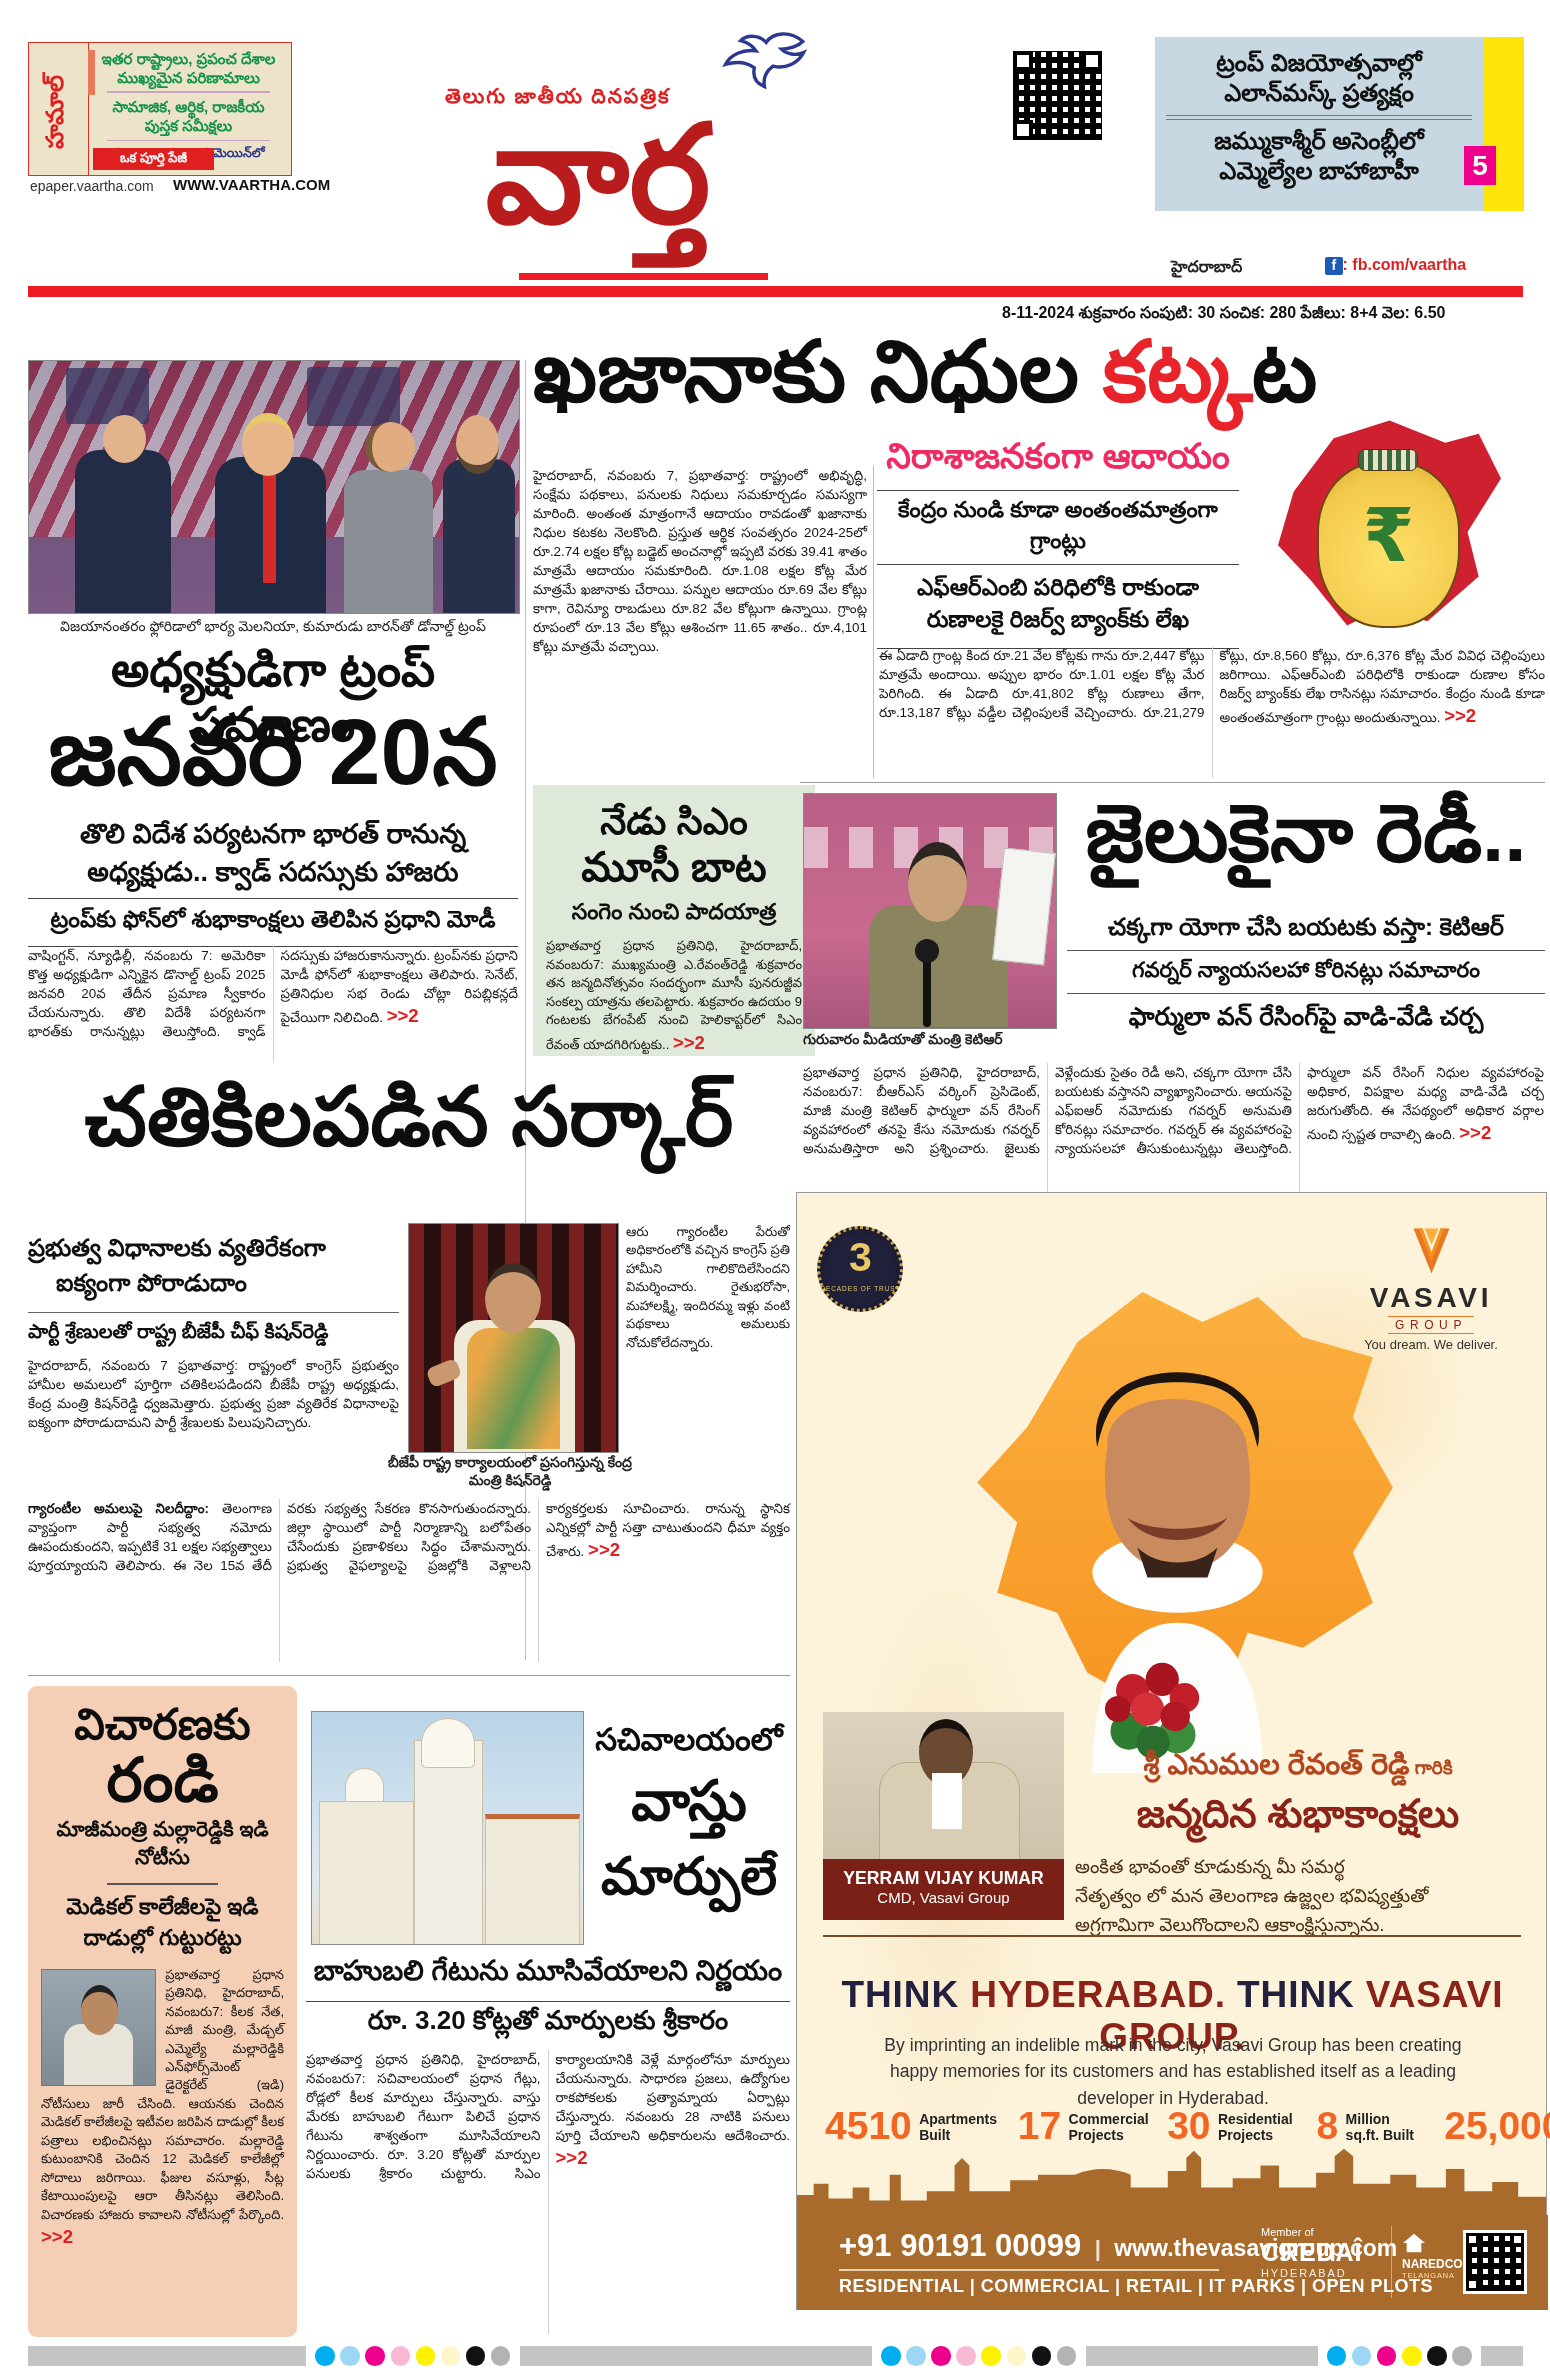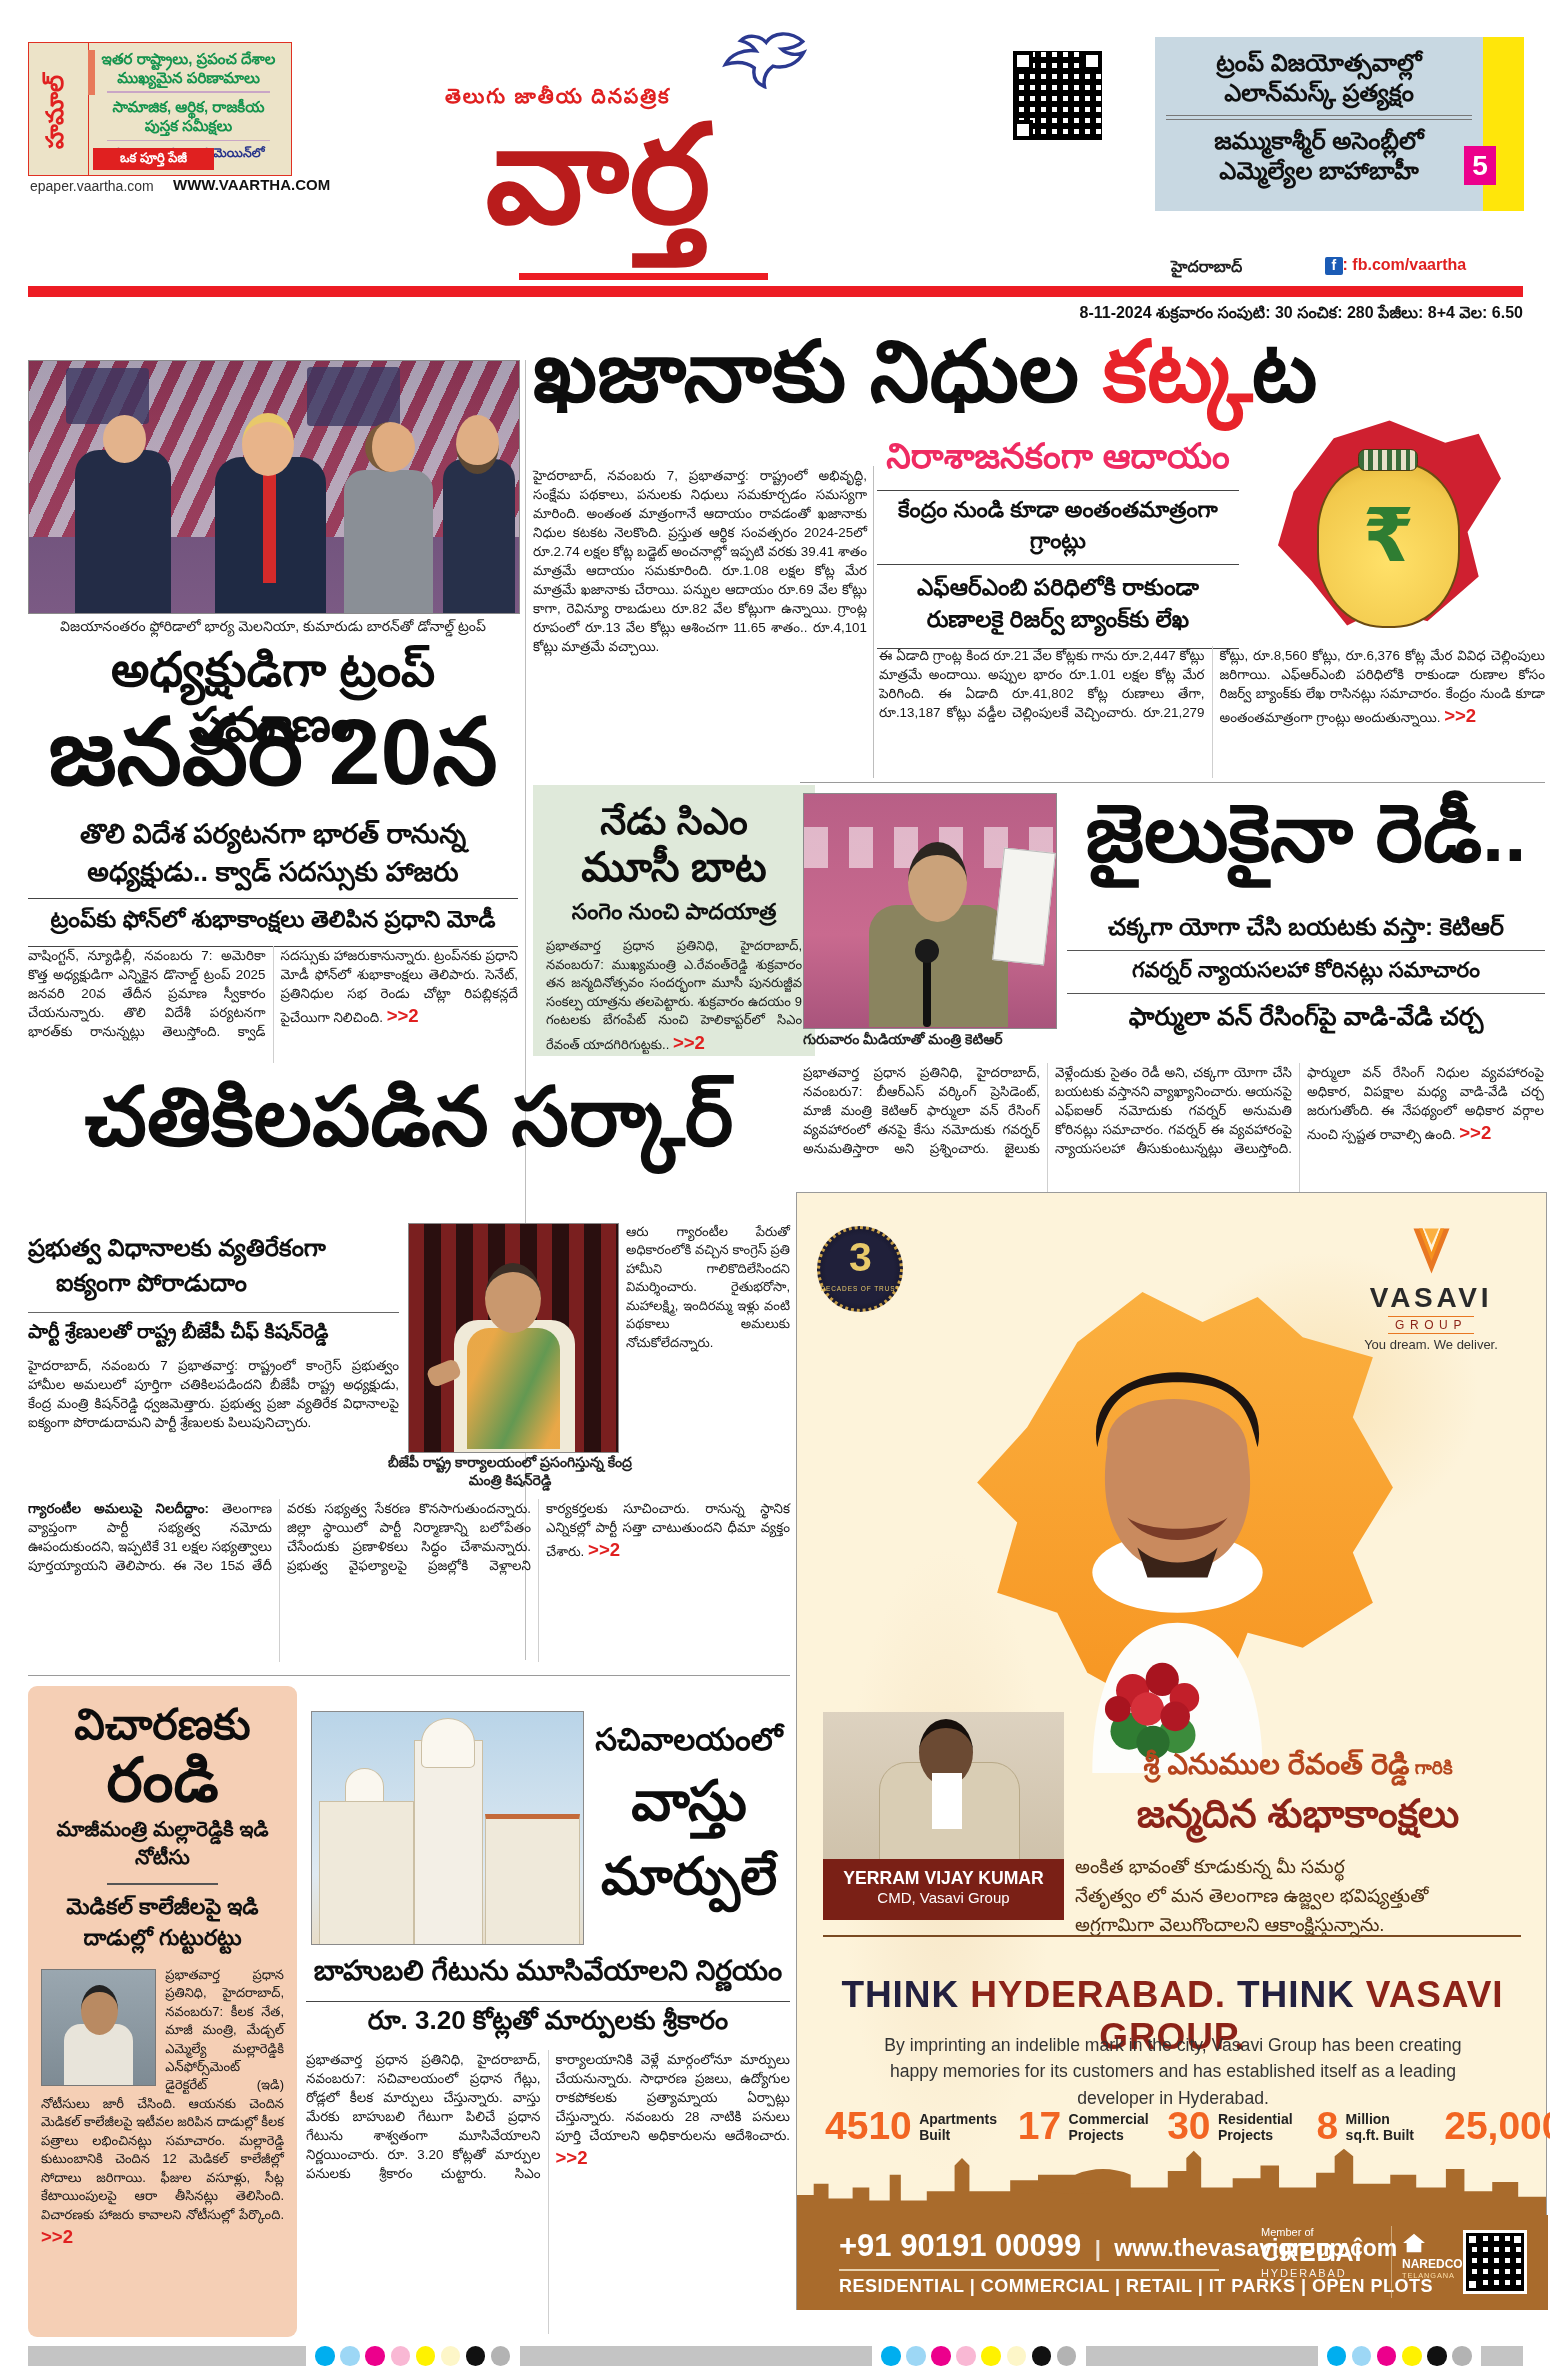--- a/index.html
+++ b/index.html
@@ -85,21 +85,21 @@
     <div class="bl" style="padding:0 52px 0 11px;">జమ్ముకాశ్మీర్ అసెంబ్లీలో ఎమ్మెల్యేల బాహాబాహీ</div>
     <div class="abs" style="right:0;top:0;width:41px;height:174px;background:#ffe60a;"></div>
     <div class="abs" style="right:28px;top:109px;width:32px;height:39px;background:#ec008c;color:#fff;font-weight:800;font-size:28px;text-align:center;line-height:39px;">5</div>
   </div>
   <div class="abs" style="left:1171px;top:258px;font-size:16px;font-weight:700;color:#222;">హైదరాబాద్</div>
   <div class="abs" style="left:1325px;top:256px;font-size:16px;font-weight:700;color:#e02020;">
     <span class="fbicon">f</span><span>: fb.com/vaartha</span>
   </div>
   <div class="abs red-band" style="left:519px;top:273px;width:249px;height:6.5px;"></div>
   <div class="abs red-band" style="left:28px;top:286px;width:1495px;height:11px;"></div>
-  <div class="abs" style="left:1002px;top:304px;width:521px;text-align:right;font-size:16px;font-weight:700;color:#111;">8-11-2024 శుక్రవారం సంపుటి: 30 సంచిక: 280 పేజీలు: 8+4 వెల: 6.50</div>
+  <div class="abs" style="left:1002px;top:304px;width:521px;text-align:left;font-size:16px;font-weight:700;color:#111;">8-11-2024 శుక్రవారం సంపుటి: 30 సంచిక: 280 పేజీలు: 8+4 వెల: 6.50</div>
 
   <div class="abs" style="left:533px;top:327px;width:1013px;font-size:85px;font-weight:800;white-space:nowrap;line-height:1.05;">
     <span style="color:#0d0d0d;">ఖజానాకు నిధుల </span><span style="color:#e8232a;">కట్</span><span style="color:#0d0d0d;">కట</span>
   </div>
   <div class="abs" style="left:877px;top:436px;width:362px;font-size:35px;font-weight:800;color:#ef2b62;text-align:center;">నిరాశాజనకంగా ఆదాయం</div>
 
   <div class="abs" style="left:1234px;top:416px;width:311px;height:223px;">
     <svg width="311" height="223" viewBox="0 0 110 100" style="position:absolute;left:0;top:0;">
       <path d="M30 10 L55 2 L80 12 L95 8 L105 28 L90 52 L95 72 L72 92 L52 86 L36 94 L20 74 L5 58 L12 34 Z" fill="#cf2030"></path>
     </svg>

